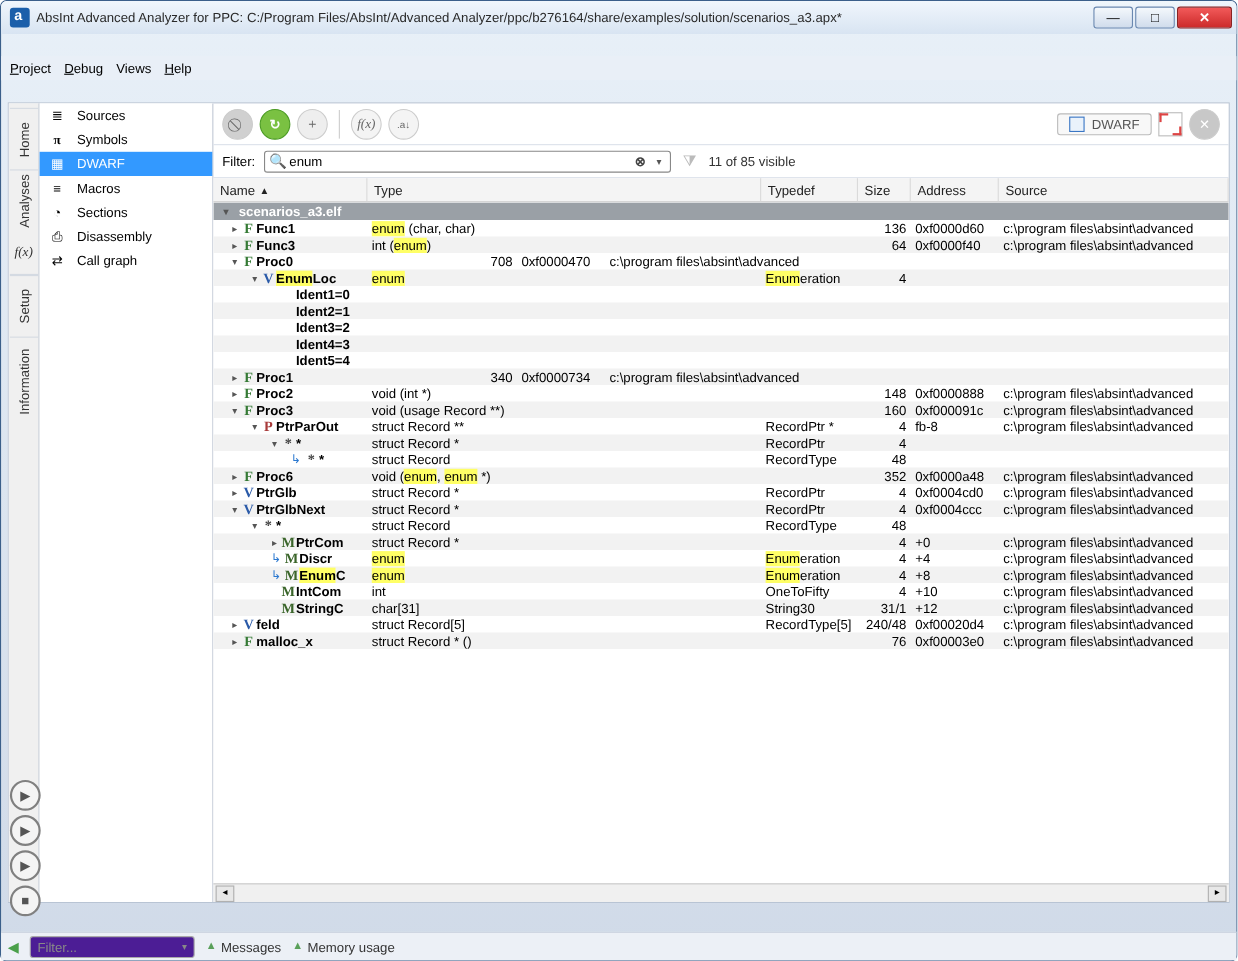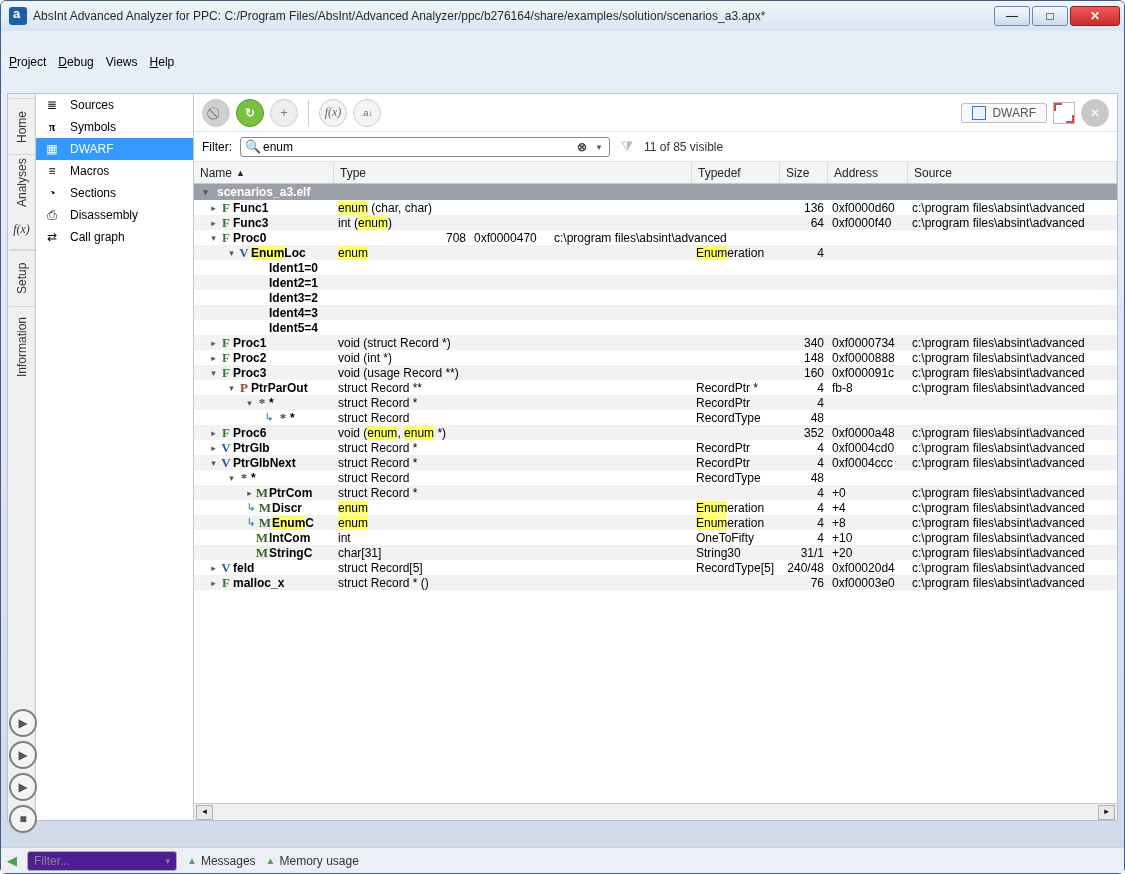--- a/index.html
+++ b/index.html
@@ -307,21 +307,20 @@
             <div class="cell c-addr"></div>
             <div class="cell c-src"></div>
           </div>
           <div class="row alt">
             <div class="cell c-name">
               <span style="display:inline-block;width:10px"></span>
               <span class="exp">▸</span>
               <span class="kind F">F</span>
               <b>Proc1</b>
             </div>
-            <div class="cell c-type">void (struct Record *)</div>
             <div class="cell c-tdef"></div>
             <div class="cell c-size">340</div>
             <div class="cell c-addr">0xf0000734</div>
             <div class="cell c-src">c:\program files\absint\advanced</div>
           </div>
           <div class="row">
             <div class="cell c-name">
               <span style="display:inline-block;width:10px"></span>
               <span class="exp">▸</span>
               <span class="kind F">F</span>
@@ -492,21 +491,21 @@
           <div class="row alt">
             <div class="cell c-name">
               <span style="display:inline-block;width:46px"></span>
               <span class="exp"></span>
               <span class="kind M">M</span>
               <b>StringC</b>
             </div>
             <div class="cell c-type">char[31]</div>
             <div class="cell c-tdef">String30</div>
             <div class="cell c-size">31/1</div>
-            <div class="cell c-addr">+20</div>
+            <div class="cell c-addr">+12</div>
             <div class="cell c-src">c:\program files\absint\advanced</div>
           </div>
           <div class="row">
             <div class="cell c-name">
               <span style="display:inline-block;width:10px"></span>
               <span class="exp">▸</span>
               <span class="kind V">V</span>
               <b>feld</b>
             </div>
             <div class="cell c-type">struct Record[5]</div>

